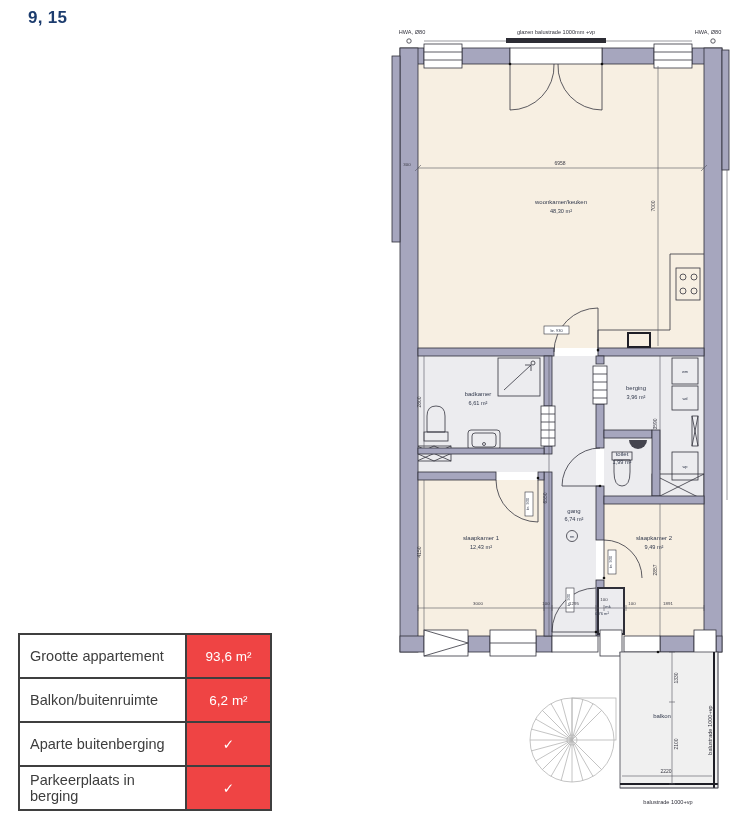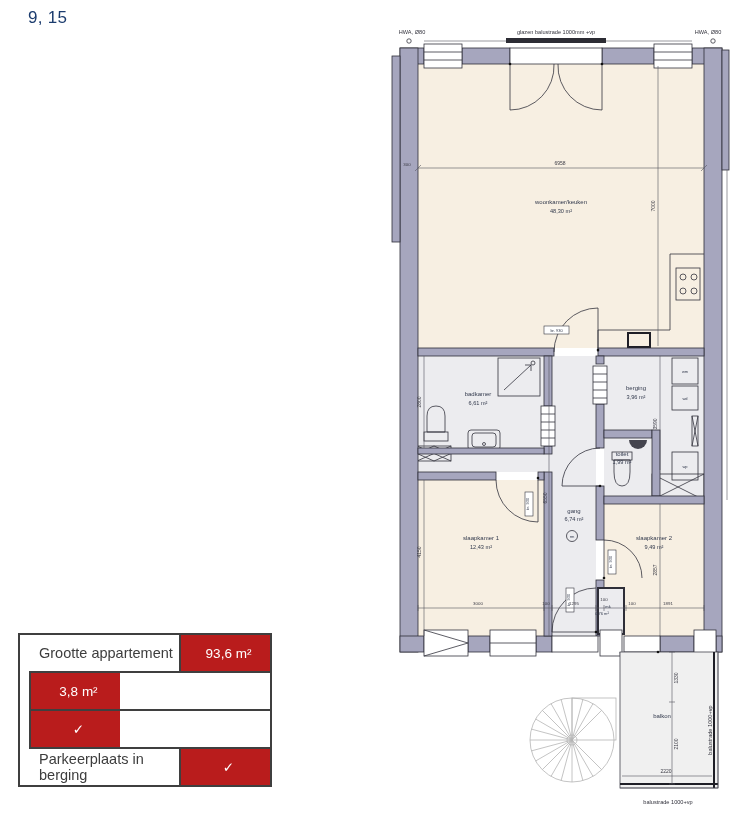--- a/index.html
+++ b/index.html
@@ -1,39 +1,38 @@
 <!DOCTYPE html>
 <html><head>
 <meta charset="utf-8">
 <style>
   html,body{margin:0;padding:0;}
   body{
     width:730px;height:825px;position:relative;background:#ffffff;
     font-family:"Liberation Sans", sans-serif;overflow:hidden;
   }
   .page-title{
-    position:absolute;left:28px;top:8px;font-size:17px;font-weight:400;
+    position:absolute;left:28px;top:8px;font-size:17px;font-weight:700;
     color:#1c3c6e;letter-spacing:.3px;
   }
   
   .info-table{
     position:absolute;left:18px;top:633px;width:250px;
     border:2px solid #3f3f3f;background:#fff;
   }
-  .info-row{display:flex;height:36px;border-top:2px solid #3f3f3f;margin-left:9px;}
+  .info-row{display:flex;height:42px;border-top:2px solid #3f3f3f;}
   .info-row:first-child{border-top:none;}
   .info-label{
     flex:1;display:flex;align-items:center;padding-left:10px;
     font-size:14.5px;color:#3d3d3d;
   }
   .info-value{
     width:83px;display:flex;align-items:center;justify-content:center;
-    background:#b91c1c;color:#ffffff;font-size:13.5px;
+    background:#ef4444;color:#ffffff;font-size:13.5px;
     border-left:2px solid #3f3f3f;
-    padding-left:6px;
   }
   
   .plan-wrap{position:absolute;left:0px;top:0px;}
   svg{display:block;}
   .wall{fill:#a6a6be;stroke:#2e2e38;stroke-width:.8;}
   .floor-main{fill:#f7efe2;}
   .floor-wet{fill:#ececef;}
   .floor-balc{fill:#f0f0f0;}
   .ln{stroke:#33333d;fill:none;stroke-width:.8;}
   .lnthick{stroke:#1e1e26;fill:none;stroke-width:2;}
@@ -54,23 +53,25 @@
 <body>
 
 <div class="page-title">9, 15</div>
 
 <div class="info-table">
   <div class="info-row">
     <div class="info-label">Grootte appartement</div>
     <div class="info-value">93,6 m²</div>
   </div>
   <div class="info-row">
-    <div class="info-value">3,8 m²</div>
+    <div class="info-label">Balkon/buitenruimte</div>
+    <div class="info-value">6,2 m²</div>
   </div>
   <div class="info-row">
+    <div class="info-label">Aparte buitenberging</div>
     <div class="info-value">✓</div>
   </div>
   <div class="info-row">
     <div class="info-label">Parkeerplaats in berging</div>
     <div class="info-value">✓</div>
   </div>
 </div>
 
 <div class="plan-wrap">
 <svg width="730" height="825" viewBox="0 0 730 825">

